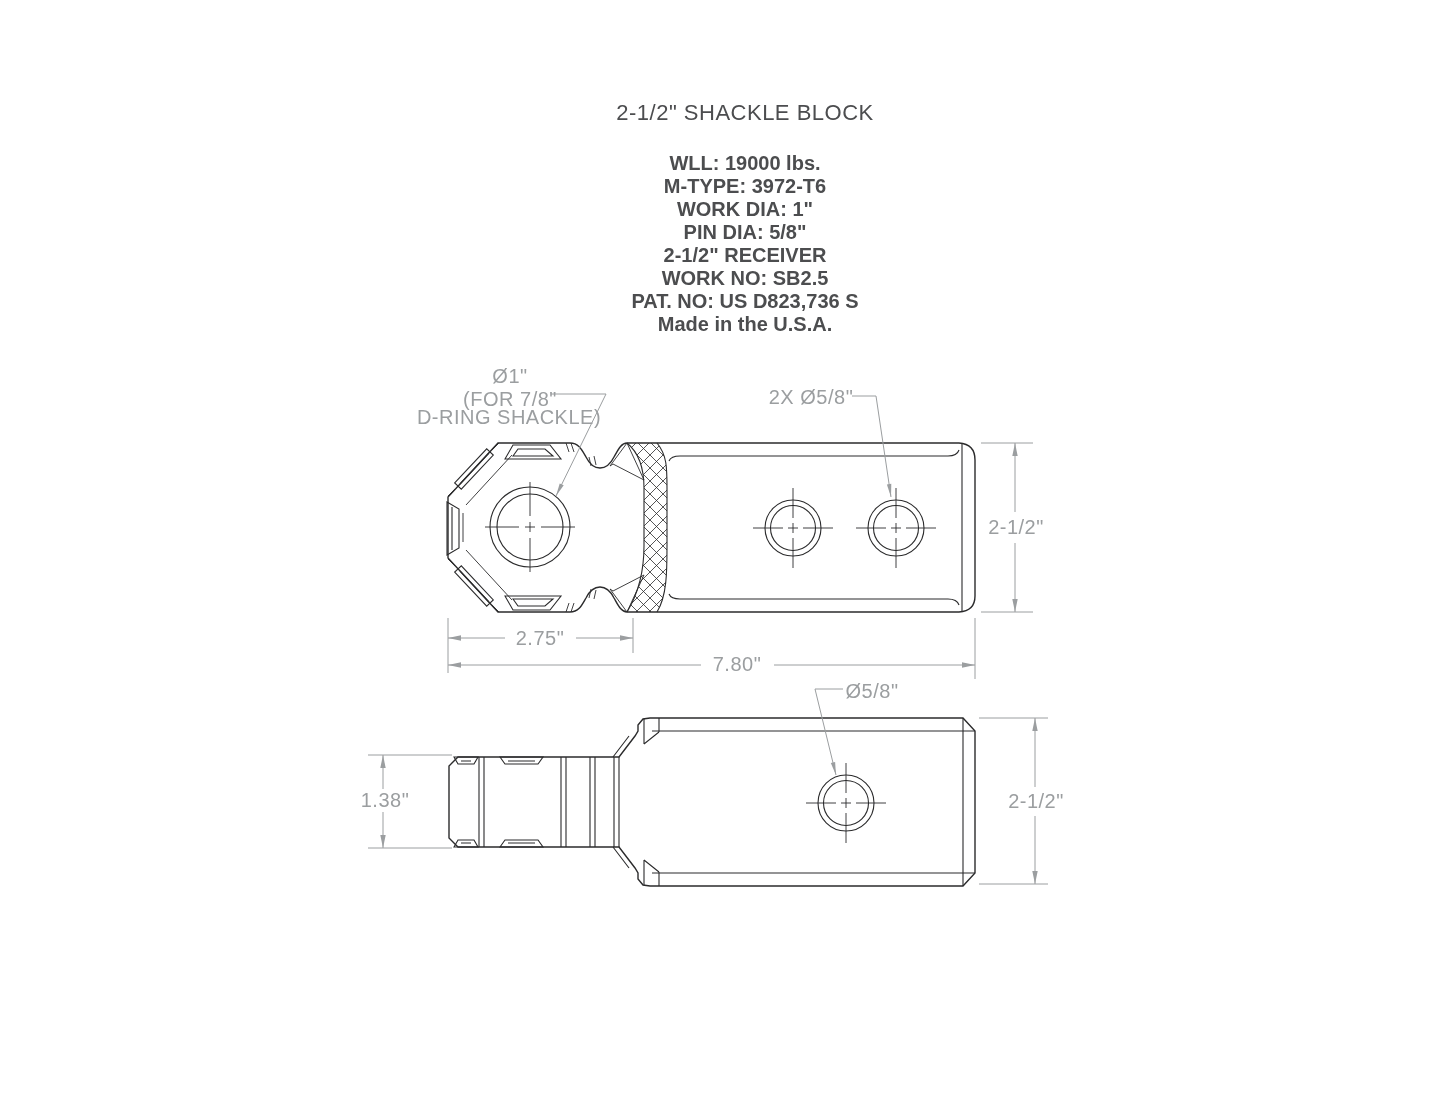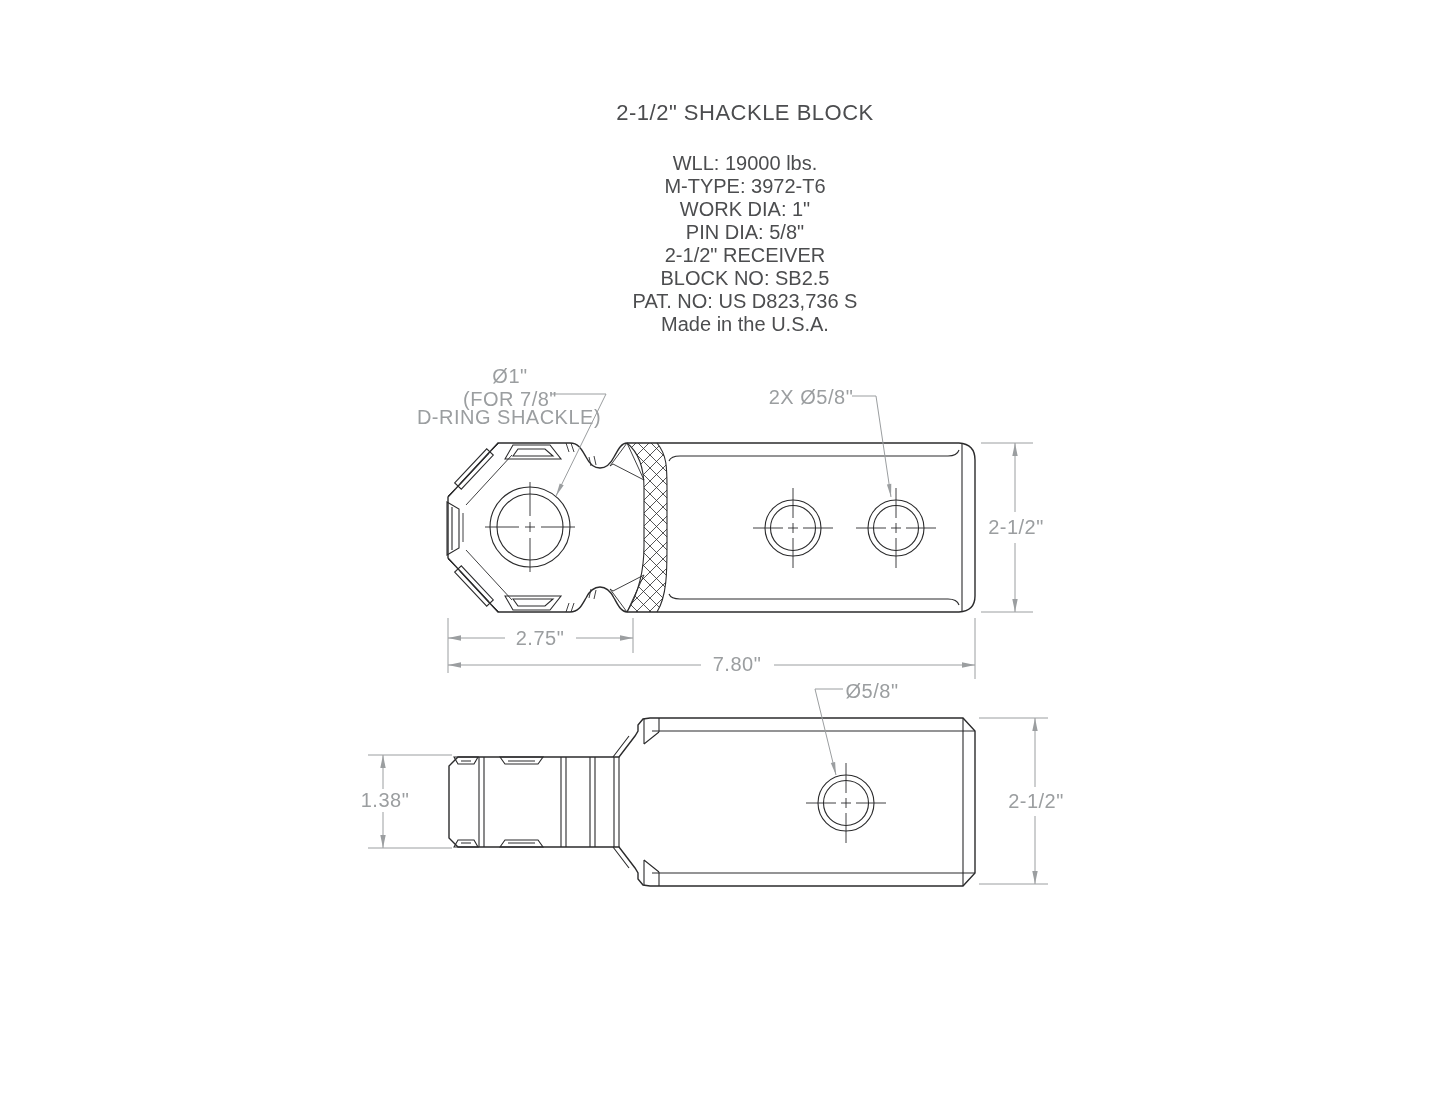--- a/index.html
+++ b/index.html
@@ -1,38 +1,38 @@
 <!DOCTYPE html>
 <html><head>
 <meta charset="utf-8">
 <style>
   html,body{margin:0;padding:0;background:#ffffff;}
   body{width:1445px;height:1117px;position:relative;font-family:"Liberation Sans",sans-serif;overflow:hidden;}
   .header{position:absolute;left:745px;top:100px;transform:translateX(-50%);text-align:center;color:#4c4d4f;}
   .title{font-size:22px;letter-spacing:.5px;white-space:nowrap;}
-  .specs{margin-top:26px;font-size:20px;line-height:23px;white-space:nowrap;}
+  .specs{margin-top:26px;font-size:20px;line-height:23px;white-space:nowrap;font-weight:bold;}
   svg.drawing{position:absolute;left:0;top:0;}
   svg text{font-family:"Liberation Sans",sans-serif;font-size:20px;fill:#9b9ea0;letter-spacing:.5px;}
   .ink{stroke:#2b2b2c;fill:none;}
   .w14{stroke-width:1.4;} .w11{stroke-width:1.1;} .w09{stroke-width:.9;}
   .dim{stroke:#9b9ea0;stroke-width:1;fill:none;}
   .dimfill{fill:#9b9ea0;stroke:none;}
 </style>
 </head>
 <body>
 
 <div class="header">
   <div class="title">2-1/2" SHACKLE BLOCK</div>
   <div class="specs">
     <div>WLL: 19000 lbs.</div>
     <div>M-TYPE: 3972-T6</div>
     <div>WORK DIA: 1"</div>
     <div>PIN DIA: 5/8"</div>
     <div>2-1/2" RECEIVER</div>
-    <div>BLOCK NO: SB2.5</div>
+    <div>WORK NO: SB2.5</div>
     <div>PAT. NO: US D823,736 S</div>
     <div>Made in the U.S.A.</div>
   </div>
 </div>
 
 <svg class="drawing" width="1445" height="1117" viewBox="0 0 1445 1117">
   <defs>
     <pattern id="hatch" width="13" height="13" patternUnits="userSpaceOnUse">
       <path d="M0,13 L13,0 M0,0 L13,13" stroke="#2b2b2c" stroke-width="0.8"></path>
     </pattern>

